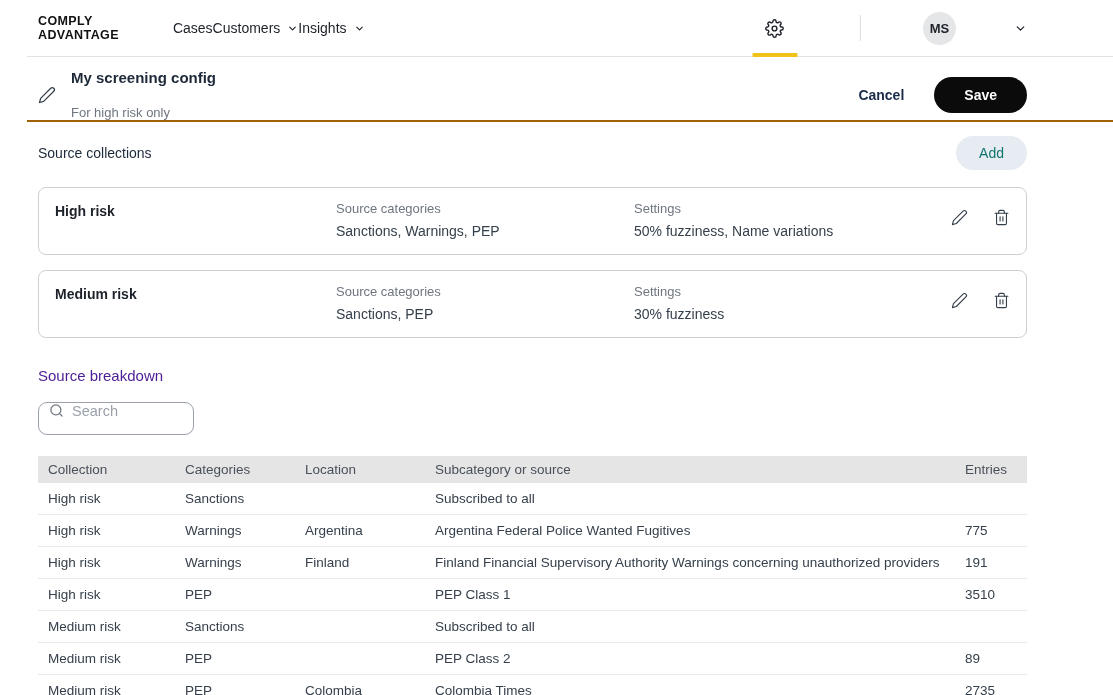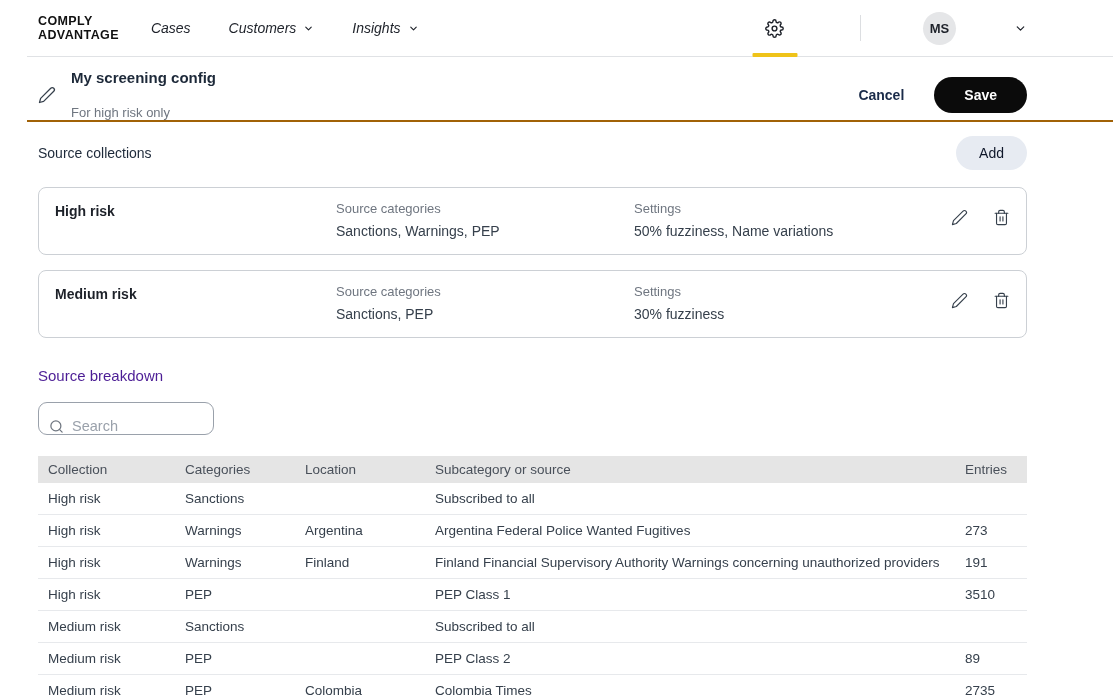--- a/index.html
+++ b/index.html
@@ -16,21 +16,21 @@
   
   .nav {
     height: 57px;
     display: flex; align-items: center;
     border-bottom: 1px solid #e0e2e5;
   }
   .logo {
     font-size: 12.5px; font-weight: 900; letter-spacing: .4px;
     line-height: 1.12; color: #111; cursor: pointer;
   }
-  .nav-items { display: flex; align-items: center; gap: 38px; margin-left: 32px; font-style: italic; }
+  .nav-items { display: flex; align-items: center; margin-left: 54px; }
   .nav-item {
     display: flex; align-items: center; gap: 7px;
     font-size: 14px; color: #1d2129; cursor: pointer;
   }
   .nav-right { margin-left: auto; display: flex; align-items: center; height: 100%; gap: 48px; }
   .gear-wrap {
     position: relative; height: 100%;
     display: flex; align-items: center; padding: 0 14px;
     cursor: pointer;
   }
@@ -69,44 +69,44 @@
     cursor: pointer; font-family: inherit;
   }
 
   
   .section-head {
     margin-top: 14px; margin-bottom: 17px;
     display: flex; align-items: center; justify-content: space-between;
   }
   .section-title { font-size: 14px; font-weight: 400; color: #1d2939; }
   .add-btn {
-    background: #e7ebf2; color: #0f172a; border: none; border-radius: 18px;
+    background: #e7ebf2; color: #0f766e; border: none; border-radius: 18px;
     padding: 9px 23px; font-size: 14px; cursor: pointer; font-family: inherit;
   }
 
   
   .card {
     border: 1px solid #ccd0d5; border-radius: 8px;
     padding: 13px 16px 15px 16px; margin-bottom: 15px;
     display: grid; grid-template-columns: 281px 298px 1fr 78px;
     align-items: start;
   }
   .card-name { font-size: 14px; font-weight: 700; color: #1d2129; padding-top: 2px; }
   .card-label { font-size: 13px; color: #6f7680; margin-bottom: 7px; }
   .card-value { font-size: 14px; color: #36404c; }
   .card-icons { display: flex; gap: 25px; justify-content: flex-end; align-items: center; padding-top: 8px; }
   .icon-btn { background: none; border: none; padding: 0; cursor: pointer; display: flex; }
 
   
   .breakdown-title { margin-top: 29px; font-size: 15px; color: #4c1d95; }
   .search-box {
     margin-top: 18px; margin-bottom: 21px;
-    width: 176px; height: 33px;
+    width: 156px; height: 33px;
     border: 1.5px solid #9aa1ab; border-radius: 9px;
-    display: flex; align-items: flex-end; padding: 0 10px; gap: 8px;
+    display: flex; align-items: flex-start; padding: 0 10px; gap: 8px;
     background: #fff;
   }
   .search-box input {
     border: none; outline: none; width: 100%;
     font-size: 14.5px; color: #333; font-family: inherit; background: transparent;
   }
   .search-box input::placeholder { color: #9aa1ab; }
 
   
   table { width: 100%; border-collapse: collapse; font-size: 13.5px; table-layout: fixed; }
@@ -299,21 +299,21 @@
     <td></td>
     <td>Subscribed to all</td>
     <td></td>
   </tr>
 
   <tr>
     <td>High risk</td>
     <td>Warnings</td>
     <td>Argentina</td>
     <td>Argentina Federal Police Wanted Fugitives</td>
-    <td>273</td>
+    <td>775</td>
   </tr>
 
   <tr>
     <td>High risk</td>
     <td>Warnings</td>
     <td>Finland</td>
     <td>Finland Financial Supervisory Authority Warnings concerning unauthorized providers</td>
     <td>191</td>
   </tr>
 

